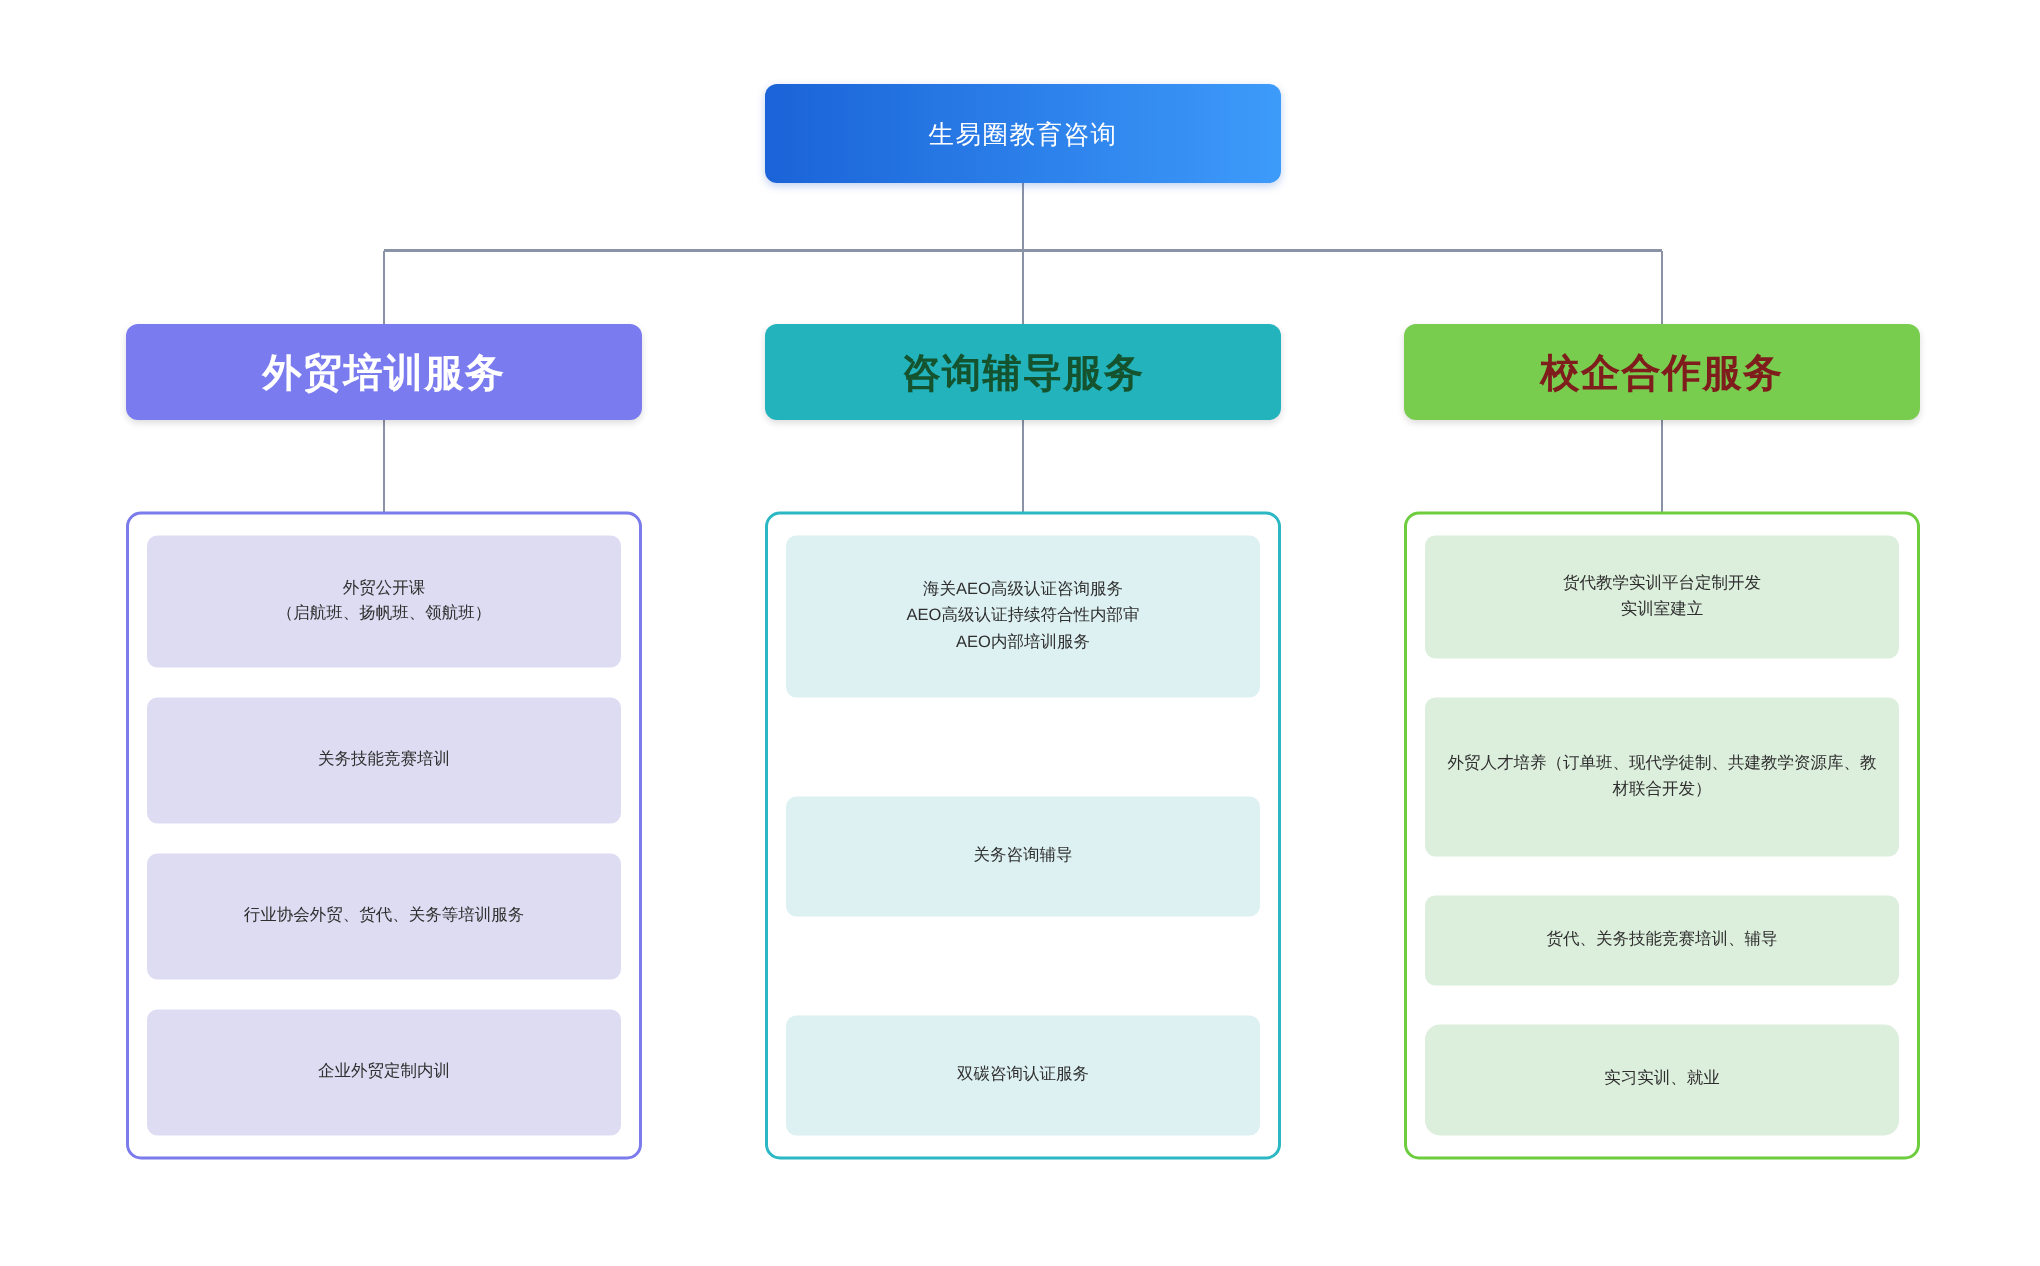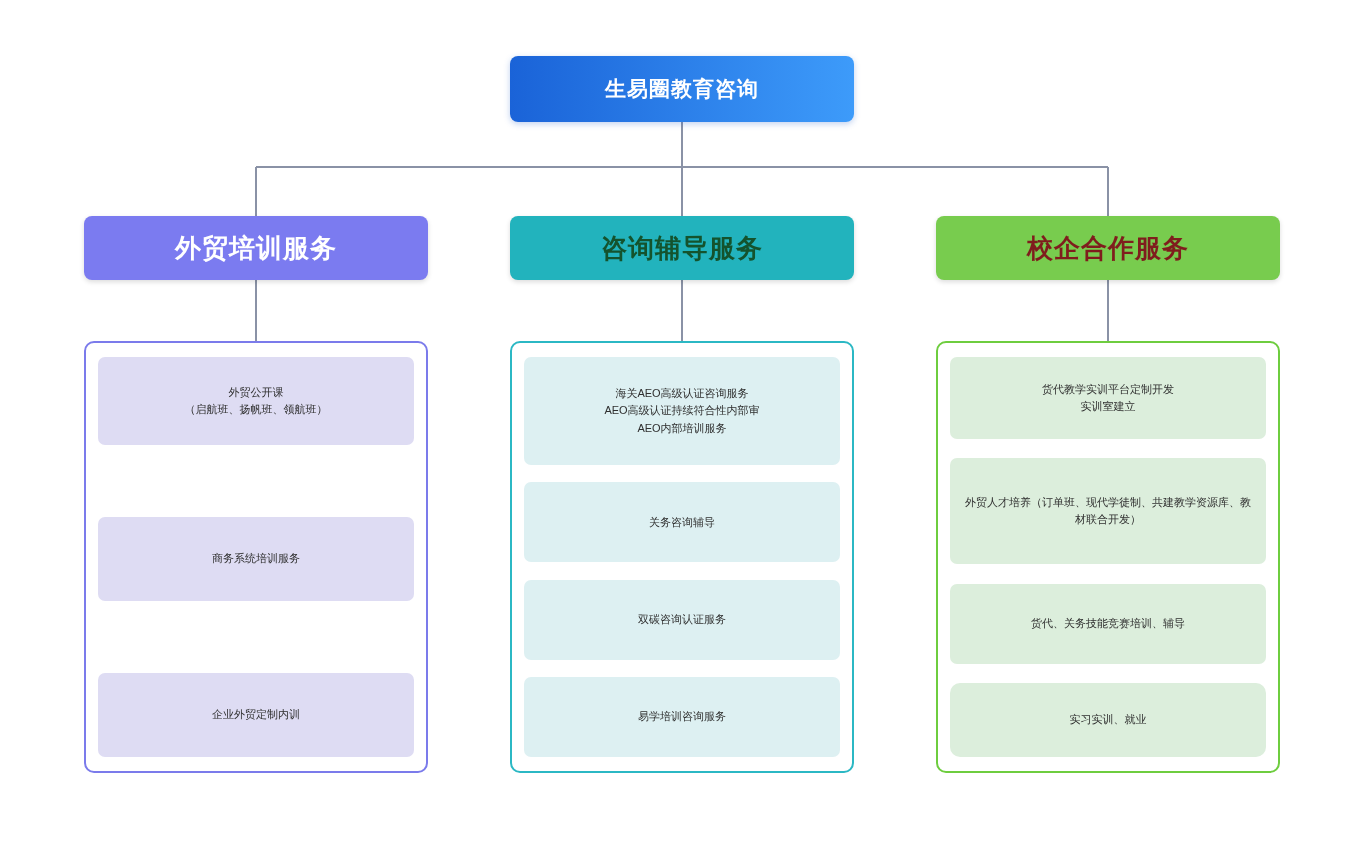--- a/index.html
+++ b/index.html
@@ -40,22 +40,22 @@
     height: 66px;
     border-radius: 8px;
     display: flex;
     align-items: center;
     justify-content: center;
     box-shadow: 0 2px 6px rgba(30, 90, 200, 0.28);
     z-index: 3;
   }
   .root-label {
     color: #ffffff;
-    font-size: 21px;
-    font-weight: bold;
+    font-size: 17px;
+    font-weight: normal;
     letter-spacing: 1px;
   }
 
   
   .column {
     position: absolute;
     top: 216px;
     width: 344px;
     z-index: 3;
   }
@@ -119,21 +119,21 @@
   .gb-0 .item:nth-child(3) { height: 84px; }
   .gb-0 .item:nth-child(4) { height: 84px; }
 
   .gb-1 .item:nth-child(1) { height: 108px; }
   .gb-1 .item:nth-child(2) { height: 80px; }
   .gb-1 .item:nth-child(3) { height: 80px; }
   .gb-1 .item:nth-child(4) { height: 80px; }
 
   .gb-2 .item:nth-child(1) { height: 82px; }
   .gb-2 .item:nth-child(2) { height: 106px; }
-  .gb-2 .item:nth-child(3) { height: 80px; text-align: center; }
+  .gb-2 .item:nth-child(3) { height: 60px; text-align: center; }
   .gb-2 .item:nth-child(4) { height: 74px; }
 </style>
 </head>
 <body style="background: rgb(255, 255, 255);">
 
 <div class="chart">
 
   <svg class="connectors" viewBox="0 0 1360 844" width="1360" height="844">
     <g stroke="#8a92a6" stroke-width="1.4" fill="none" shape-rendering="crispEdges">
 
@@ -167,31 +167,31 @@
   </div>
   <div class="column col-2">
     <div class="branch-header" style="background: rgb(120, 204, 78);">
       <span class="branch-label" style="color: #7f1d1d;">校企合作服务</span>
     </div>
   </div>
 
   <div class="group-box gb-0" style="border-color: rgb(123, 123, 235);">
     <div class="item" style="background: rgb(222, 220, 243);">外贸公开课
 （启航班、扬帆班、领航班）</div>
-    <div class="item" style="background: rgb(222, 220, 243);">商务系统培训服务</div>
+    <div class="item" style="background: rgb(222, 220, 243);">关务技能竞赛培训</div>
+    <div class="item" style="background: rgb(222, 220, 243);">行业协会外贸、货代、关务等培训服务</div>
     <div class="item" style="background: rgb(222, 220, 243);">企业外贸定制内训</div>
   </div>
 
   <div class="group-box gb-1" style="border-color: rgb(43, 184, 196);">
     <div class="item" style="background: rgb(221, 240, 242);">海关AEO高级认证咨询服务
 AEO高级认证持续符合性内部审
 AEO内部培训服务</div>
     <div class="item" style="background: rgb(221, 240, 242);">关务咨询辅导</div>
     <div class="item" style="background: rgb(221, 240, 242);">双碳咨询认证服务</div>
-    <div class="item" style="background: rgb(221, 240, 242);">易学培训咨询服务</div>
   </div>
 
   <div class="group-box gb-2" style="border-color: rgb(110, 205, 63);">
     <div class="item" style="background: rgb(220, 238, 220);">货代教学实训平台定制开发
 实训室建立</div>
     <div class="item" style="background: rgb(220, 238, 220);">外贸人才培养（订单班、现代学徒制、共建教学资源库、教材联合开发）</div>
     <div class="item" style="background: rgb(220, 238, 220);">货代、关务技能竞赛培训、辅导</div>
     <div class="item" style="background: rgb(220, 238, 220); border-radius: 10px;">实习实训、就业</div>
   </div>
 

